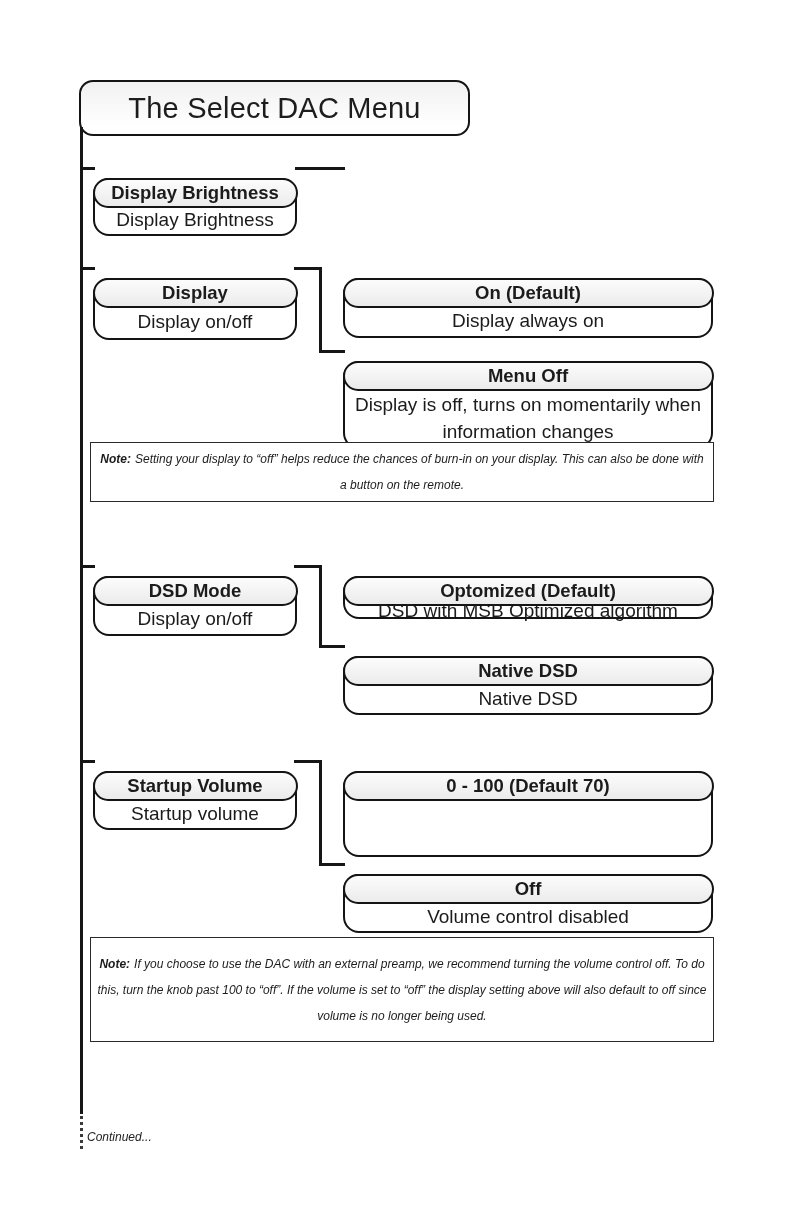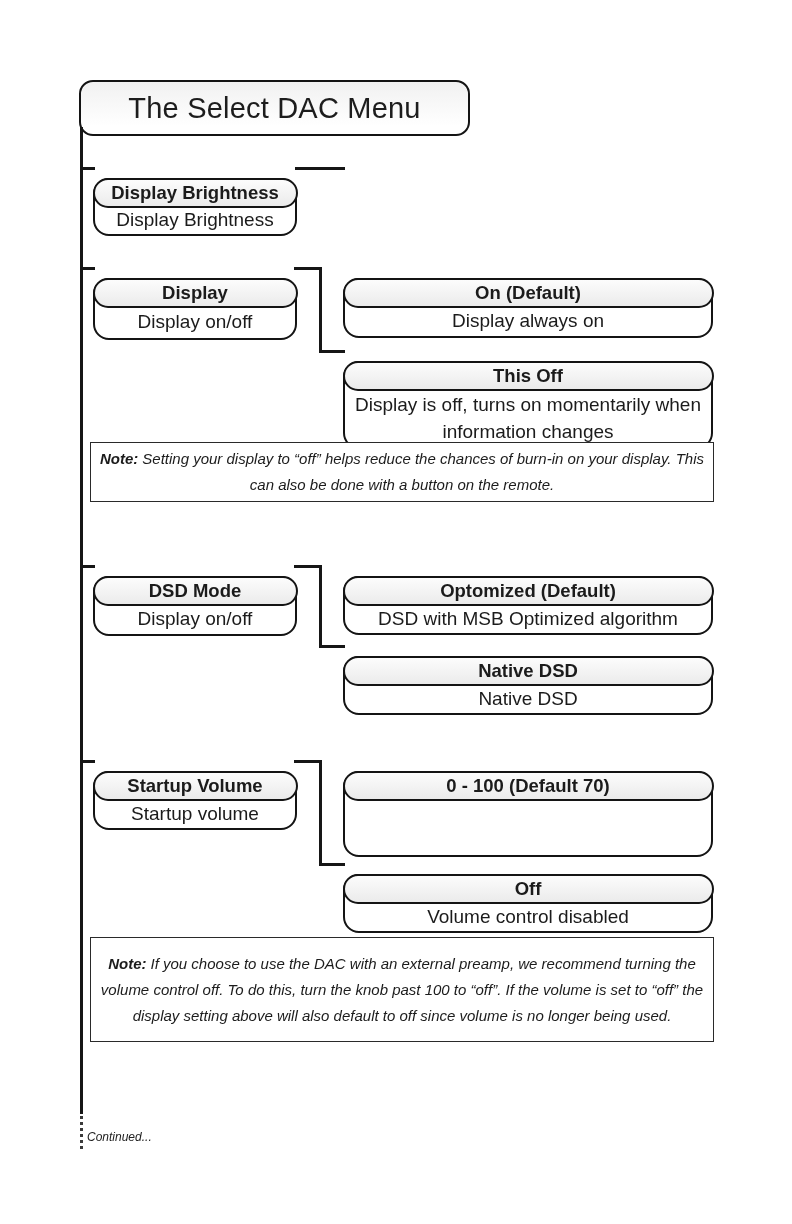--- a/index.html
+++ b/index.html
@@ -73,21 +73,21 @@
     position: absolute;
     left: 90px; width: 624px;
     border: 1.6px solid #2a2a2a;
     background: #ffffff;
     box-sizing: border-box;
     display: flex; align-items: center; justify-content: center;
     padding: 3px 6px;
   }
   .note-box .note-text {
     font-style: italic;
-    font-size: 15px;
+    font-size: 12px;
     line-height: 26px;
     text-align: center;
     color: #1c1c1c;
   }
   .note-prefix { font-weight: bold; margin-right: 4px; }
 
   .continued {
     position: absolute;
     left: 87px; top: 1130px;
     font-style: italic;
@@ -132,35 +132,35 @@
 
   <div class="mbox" style="left:93px; top:254px; width:204px; height:62px;">
     <div class="pill">Display</div>
     <div class="mbody">Display on/off</div>
   </div>
   <div class="mbox" style="left:343px; top:254px; width:370px; height:60px;">
     <div class="pill">On (Default)</div>
     <div class="mbody">Display always on</div>
   </div>
   <div class="mbox" style="left:343px; top:337px; width:370px; height:88px;">
-    <div class="pill">This Off</div>
+    <div class="pill">Menu Off</div>
     <div class="mbody">Display is off, turns on momentarily when information changes</div>
   </div>
 
   <div class="note-box" style="top:442px; height:60px;">
     <div class="note-text">
       <span class="note-prefix">Note:</span><span>Setting your display to “off” helps reduce the chances of burn-in on your display. This can also be done with a button on the remote.</span>
     </div>
   </div>
 
   <div class="mbox" style="left:93px; top:552px; width:204px; height:60px;padding-left:28px;">
     <div class="pill">DSD Mode</div>
     <div class="mbody">Display on/off</div>
   </div>
-  <div class="mbox" style="left:343px; top:552px; width:370px; height:59px;">
+  <div class="mbox" style="left:343px; top:552px; width:370px; height:43px;">
     <div class="pill">Optomized (Default)</div>
     <div class="mbody">DSD with MSB Optimized algorithm</div>
   </div>
   <div class="mbox" style="left:343px; top:632px; width:370px; height:59px;">
     <div class="pill">Native DSD</div>
     <div class="mbody">Native DSD</div>
   </div>
 
   <div class="mbox" style="left:93px; top:747px; width:204px; height:59px;">
     <div class="pill">Startup Volume</div>

